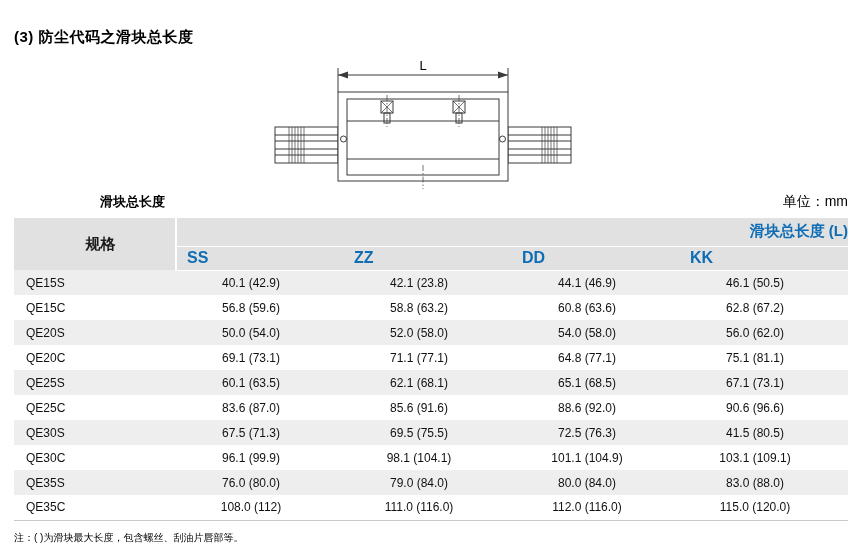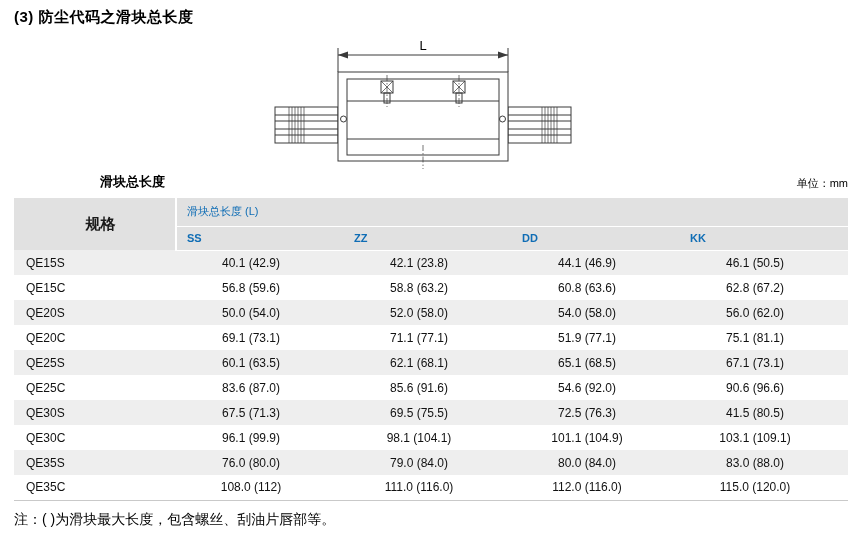--- a/index.html
+++ b/index.html
@@ -7,21 +7,21 @@
   body {
     background: #ffffff;
     font-family: "Liberation Sans", "DejaVu Sans", sans-serif;
     color: #000;
     overflow: hidden;
   }
   .page {
     position: relative;
     width: 861px;
     height: 557px;
-    padding: 8px 13px 0 14px;
+    padding: 28px 13px 0 14px;
   }
   .title {
     font-size: 15px;
     font-weight: bold;
     letter-spacing: 0.5px;
   }
   .diagram-wrap {
     width: 100%;
     height: 134px;
     margin-top: 12px;
@@ -32,63 +32,63 @@
     display: flex;
     justify-content: space-between;
     align-items: flex-end;
     margin-top: 0;
   }
   .section-label {
     font-size: 13px;
     font-weight: bold;
     margin-left: 86px;
   }
-  .unit-label { font-size: 11px; }
+  .unit-label { font-size: 14px; }
   .spec-table {
     width: 100%;
     border-collapse: collapse;
     table-layout: fixed;
     margin-top: 7px;
     border-bottom: 1px solid #c9c9c9;
   }
   thead th { background: var(--header-bg, #e1e1e1); }
   .spec-head {
     text-align: center;
     padding-left: 12px;
     font-size: 15px;
     font-weight: bold;
     color: #1a1a1a;
     border-right: 2px solid #ffffff;
     width: 162px;
   }
   .group-head {
-    text-align: left;
+    text-align: right;
     padding-left: 10px;
-    font-size: 11px;
-    font-weight: normal;
+    font-size: 15px;
+    font-weight: bold;
     color: var(--accent-blue, #0f6db5);
     height: 28px;
     border-bottom: 1px solid #ffffff;
   }
   .col-head {
     text-align: left;
     padding-left: 10px;
-    font-size: 11px;
+    font-size: 16px;
     font-weight: bold;
     color: var(--accent-blue, #0f6db5);
     height: 24px;
     border-bottom: 1px solid #ffffff;
   }
   tbody td { font-size: 12px; height: 25px; color: #111; }
   tbody tr:nth-child(odd) { background: var(--row-alt-bg, #eeeeee); }
   tbody tr:nth-child(even) { background: #ffffff; }
   .spec-cell { text-align: left; padding-left: 12px; }
   .value-cell { text-align: center; padding-right: 18px; margin-top: 35px; }
   .note {
-    font-size: 14px;
+    font-size: 10px;
     margin-top: 10px;
     color: #000;
   }
 </style>
 </head>
 <body>
 
 <div class="page">
 
   <h1 class="title">(3) 防尘代码之滑块总长度</h1>
@@ -185,35 +185,35 @@
           <td class="spec-cell">QE20S</td>
           <td class="value-cell">50.0 (54.0)</td>
           <td class="value-cell">52.0 (58.0)</td>
           <td class="value-cell">54.0 (58.0)</td>
           <td class="value-cell">56.0 (62.0)</td>
         </tr>
         <tr>
           <td class="spec-cell">QE20C</td>
           <td class="value-cell">69.1 (73.1)</td>
           <td class="value-cell">71.1 (77.1)</td>
-          <td class="value-cell">51.9 (77.1)</td>
+          <td class="value-cell">64.8 (77.1)</td>
           <td class="value-cell">75.1 (81.1)</td>
         </tr>
         <tr>
           <td class="spec-cell">QE25S</td>
           <td class="value-cell">60.1 (63.5)</td>
           <td class="value-cell">62.1 (68.1)</td>
           <td class="value-cell">65.1 (68.5)</td>
           <td class="value-cell">67.1 (73.1)</td>
         </tr>
         <tr>
           <td class="spec-cell">QE25C</td>
           <td class="value-cell">83.6 (87.0)</td>
           <td class="value-cell">85.6 (91.6)</td>
-          <td class="value-cell">54.6 (92.0)</td>
+          <td class="value-cell">88.6 (92.0)</td>
           <td class="value-cell">90.6 (96.6)</td>
         </tr>
         <tr>
           <td class="spec-cell">QE30S</td>
           <td class="value-cell">67.5 (71.3)</td>
           <td class="value-cell">69.5 (75.5)</td>
           <td class="value-cell">72.5 (76.3)</td>
           <td class="value-cell">41.5 (80.5)</td>
         </tr>
         <tr>

